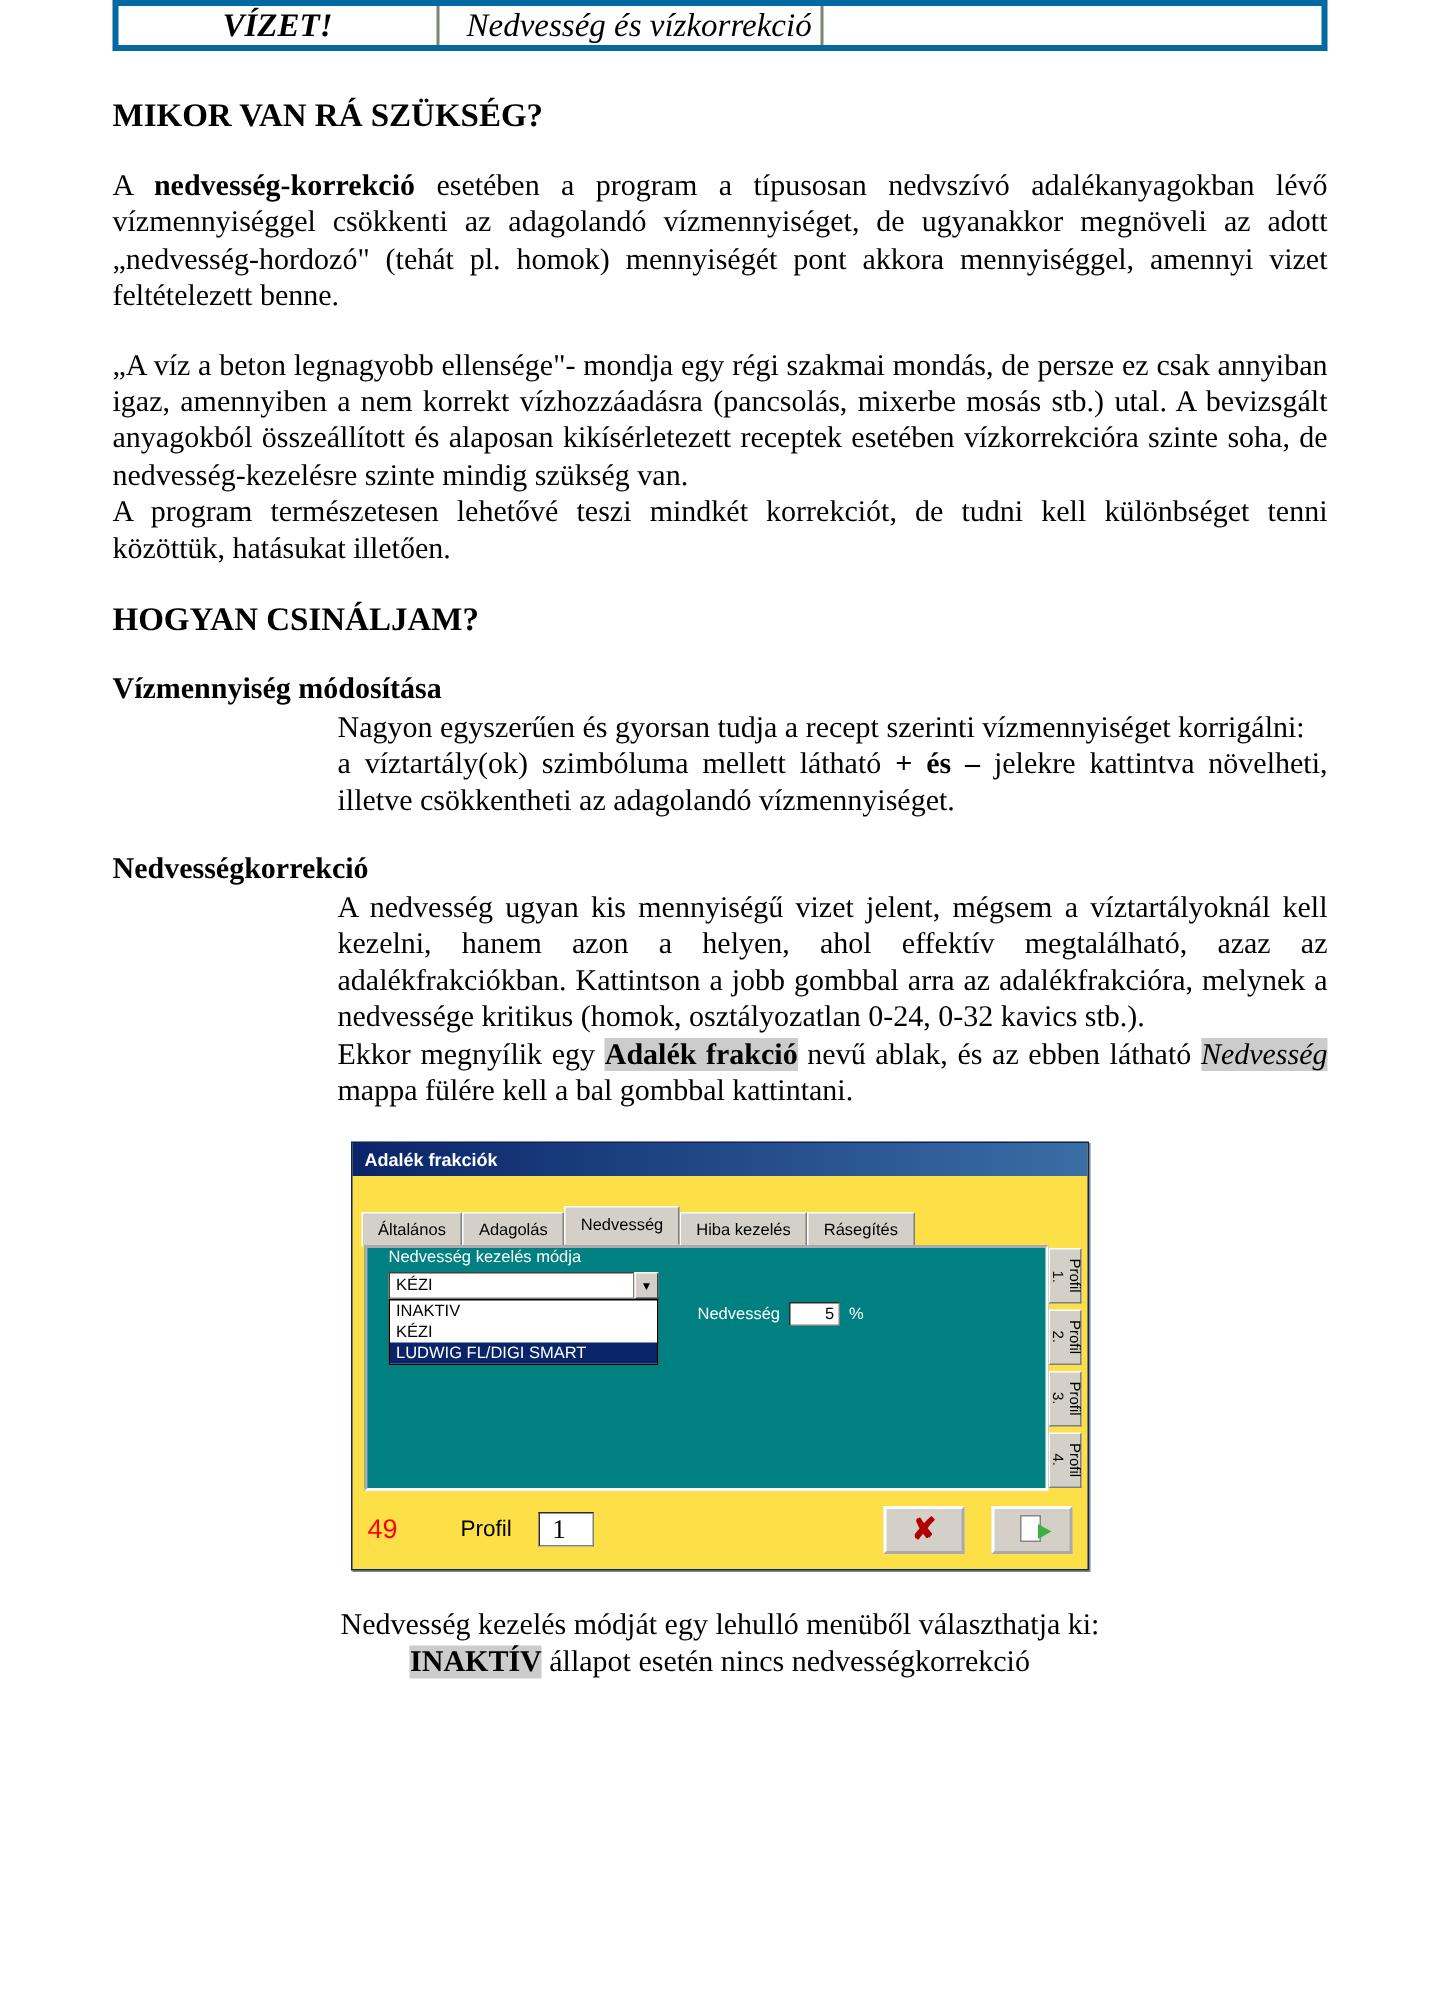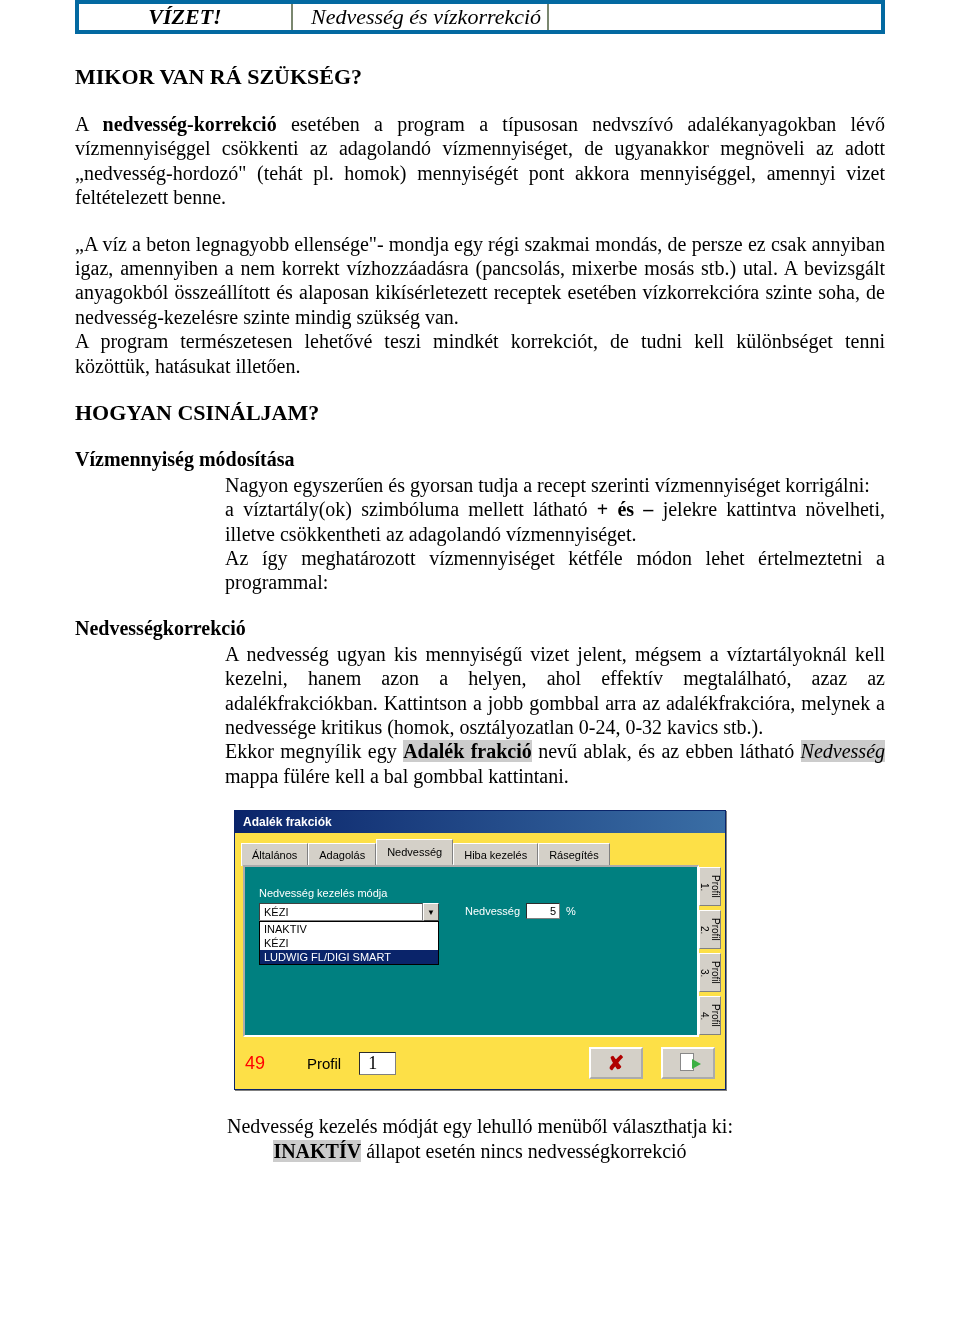--- a/index.html
+++ b/index.html
@@ -81,21 +81,21 @@
   .titlebar {
     background: linear-gradient(to right, #0a246a, #3a6ea5);
     color: #fff;
     font-weight: bold;
     padding: 4px 8px;
     font-size: 12px;
   }
   .tabs-row {
     display:flex;
     align-items: flex-end;
-    padding: 6px 6px 0 6px;
+    padding: 20px 6px 0 6px;
     position: relative;
   }
   .tab {
     background: #d4d0c8;
     border: 1px solid #fff;
     border-right-color:#808080;
     border-bottom: none;
     padding: 2px 10px;
     font-size: 11px;
     margin-right: 0;
@@ -112,21 +112,21 @@
     top: 0;
   }
   .dialog-body {
     display:flex;
   }
   .dialog-main {
     flex:1;
     background:#008080;
     margin: 0 0 0 8px;
     border: 2px inset #fff;
-    padding: 20px 18px 70px 14px;
+    padding: 0 18px 70px 14px;
     position:relative;
   }
   .rightbar {
     width: 22px;
     display:flex;
     flex-direction:column;
     padding: 0 4px 0 0;
   }
   .profilebtn {
     flex:1;
@@ -276,21 +276,20 @@
     <br>
     <span>A program természetesen lehetővé teszi mindkét korrekciót, de tudni kell különbséget tenni közöttük, hatásukat illetően.</span>
   </p>
 
   <div class="smallcaps">HOGYAN CSINÁLJAM?</div>
 
   <div class="section-title">Vízmennyiség módosítása</div>
   <div class="indent-block">
     <p>Nagyon egyszerűen és gyorsan tudja a recept szerinti vízmennyiséget korrigálni:</p>
     <p><span>a víztartály(ok) szimbóluma mellett látható </span><span class="bold">+ és –</span><span> jelekre kattintva növelheti, illetve csökkentheti az adagolandó vízmennyiséget.</span></p>
-    <p>Az így meghatározott vízmennyiséget kétféle módon lehet értelmeztetni a programmal:</p>
   </div>
 
   <div class="section-title">Nedvességkorrekció</div>
   <div class="indent-block">
     <p style="text-align:justify">A nedvesség ugyan kis mennyiségű vizet jelent, mégsem a víztartályoknál kell kezelni, hanem azon a helyen, ahol effektív megtalálható, azaz az adalékfrakciókban. Kattintson a jobb gombbal arra az adalékfrakcióra, melynek a nedvessége kritikus (homok, osztályozatlan 0-24, 0-32 kavics stb.).</p>
     <p><span>Ekkor megnyílik egy </span><span class="hl bold">Adalék frakció</span><span> nevű ablak, és az ebben látható </span><span class="hl" style="font-style:italic">Nedvesség</span><span> mappa fülére kell a bal gombbal kattintani.</span></p>
   </div>
 
   <div class="dialog-wrap">
     <div class="dialog">

